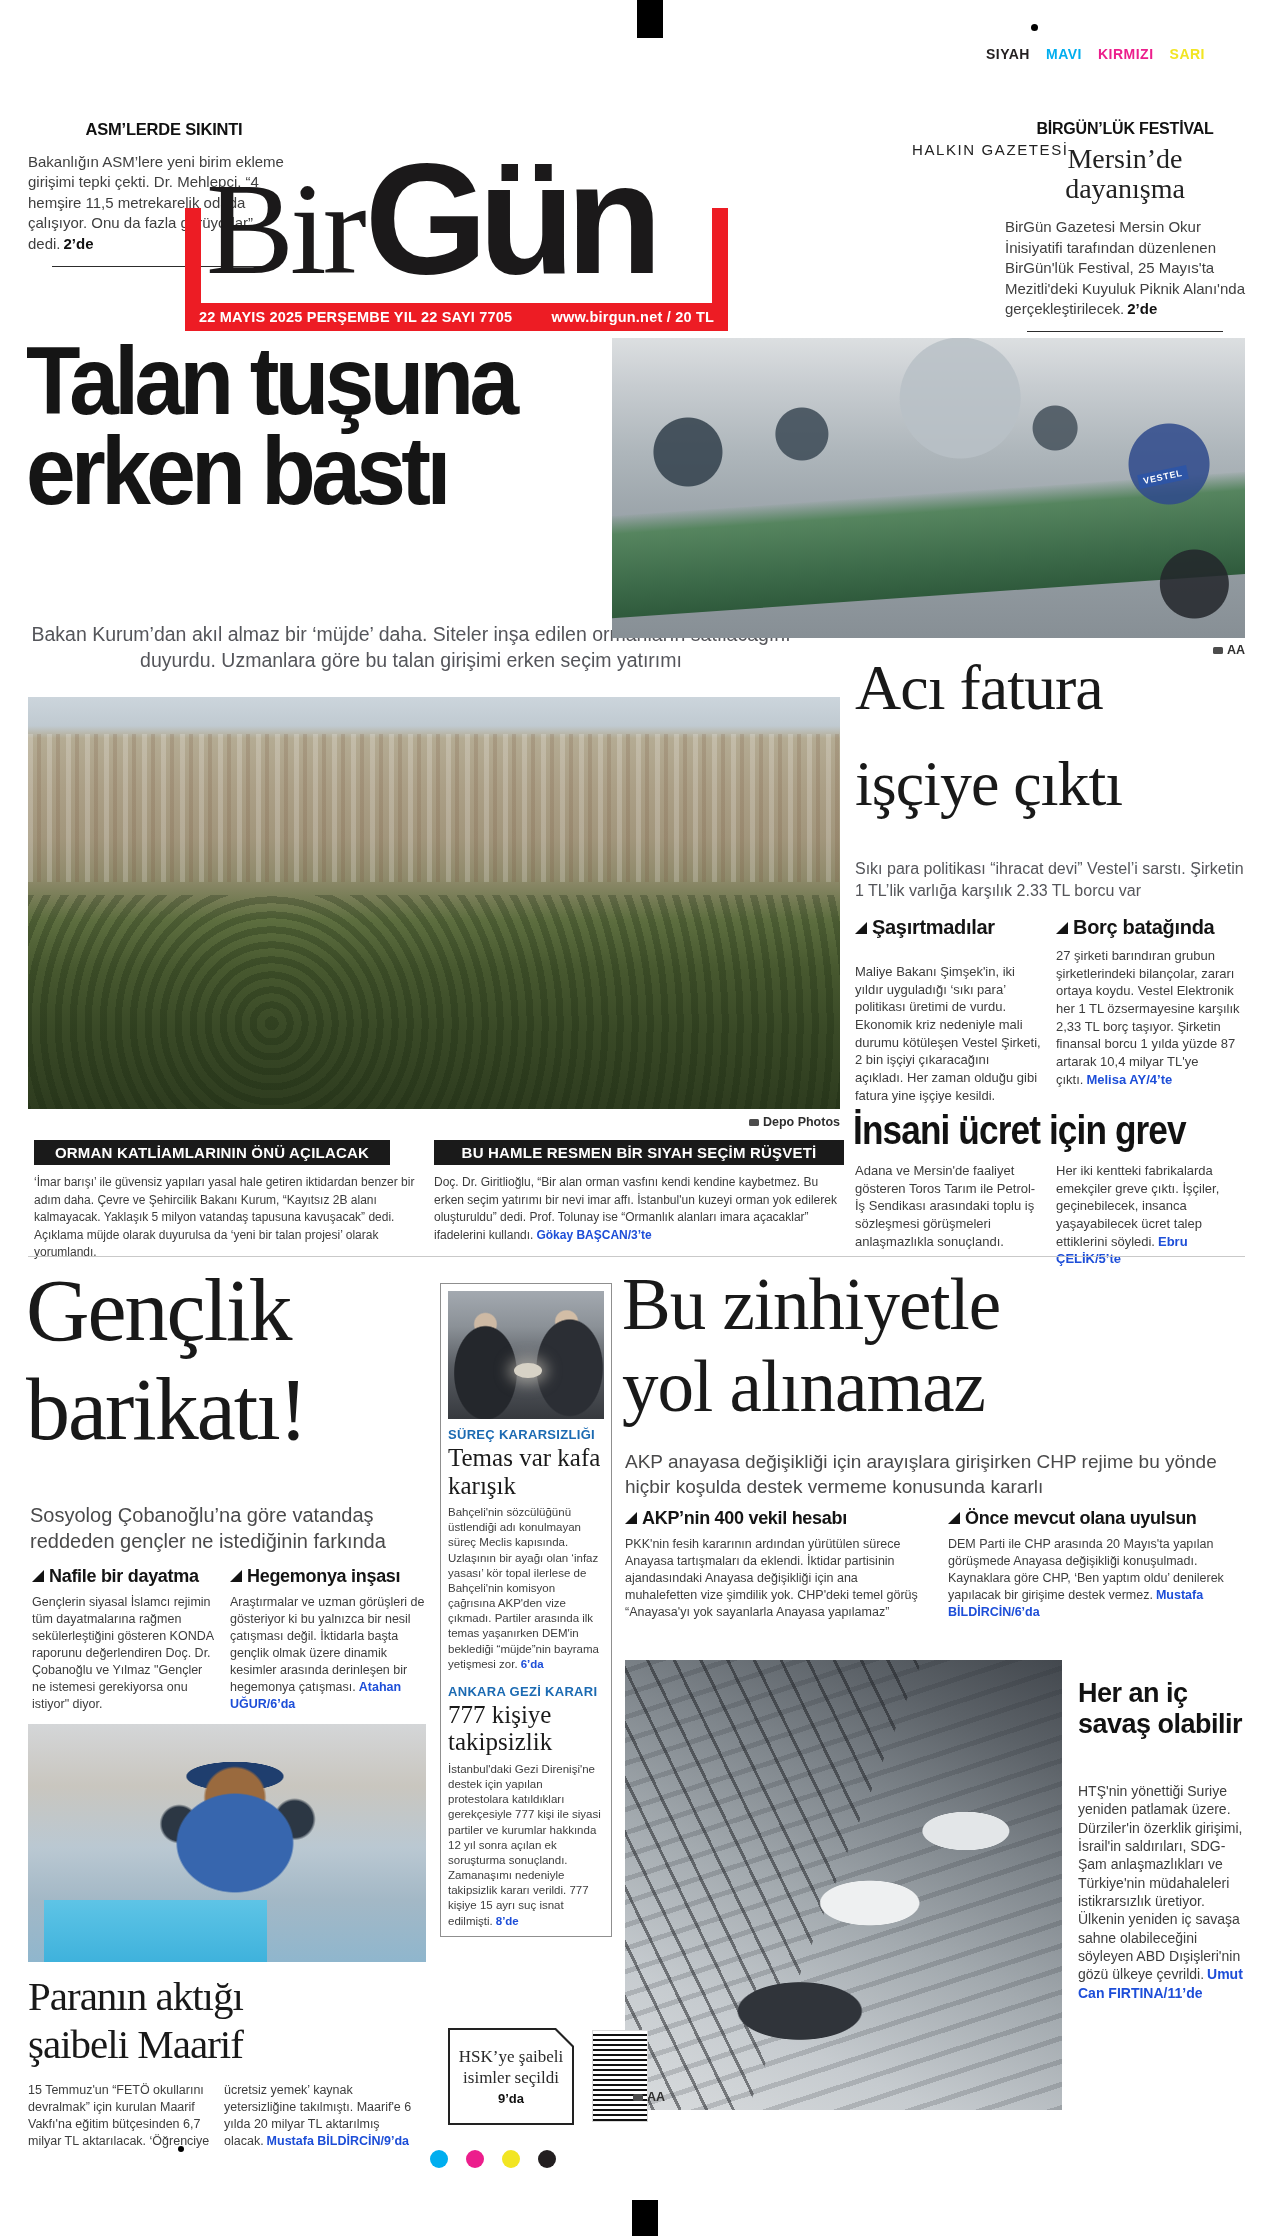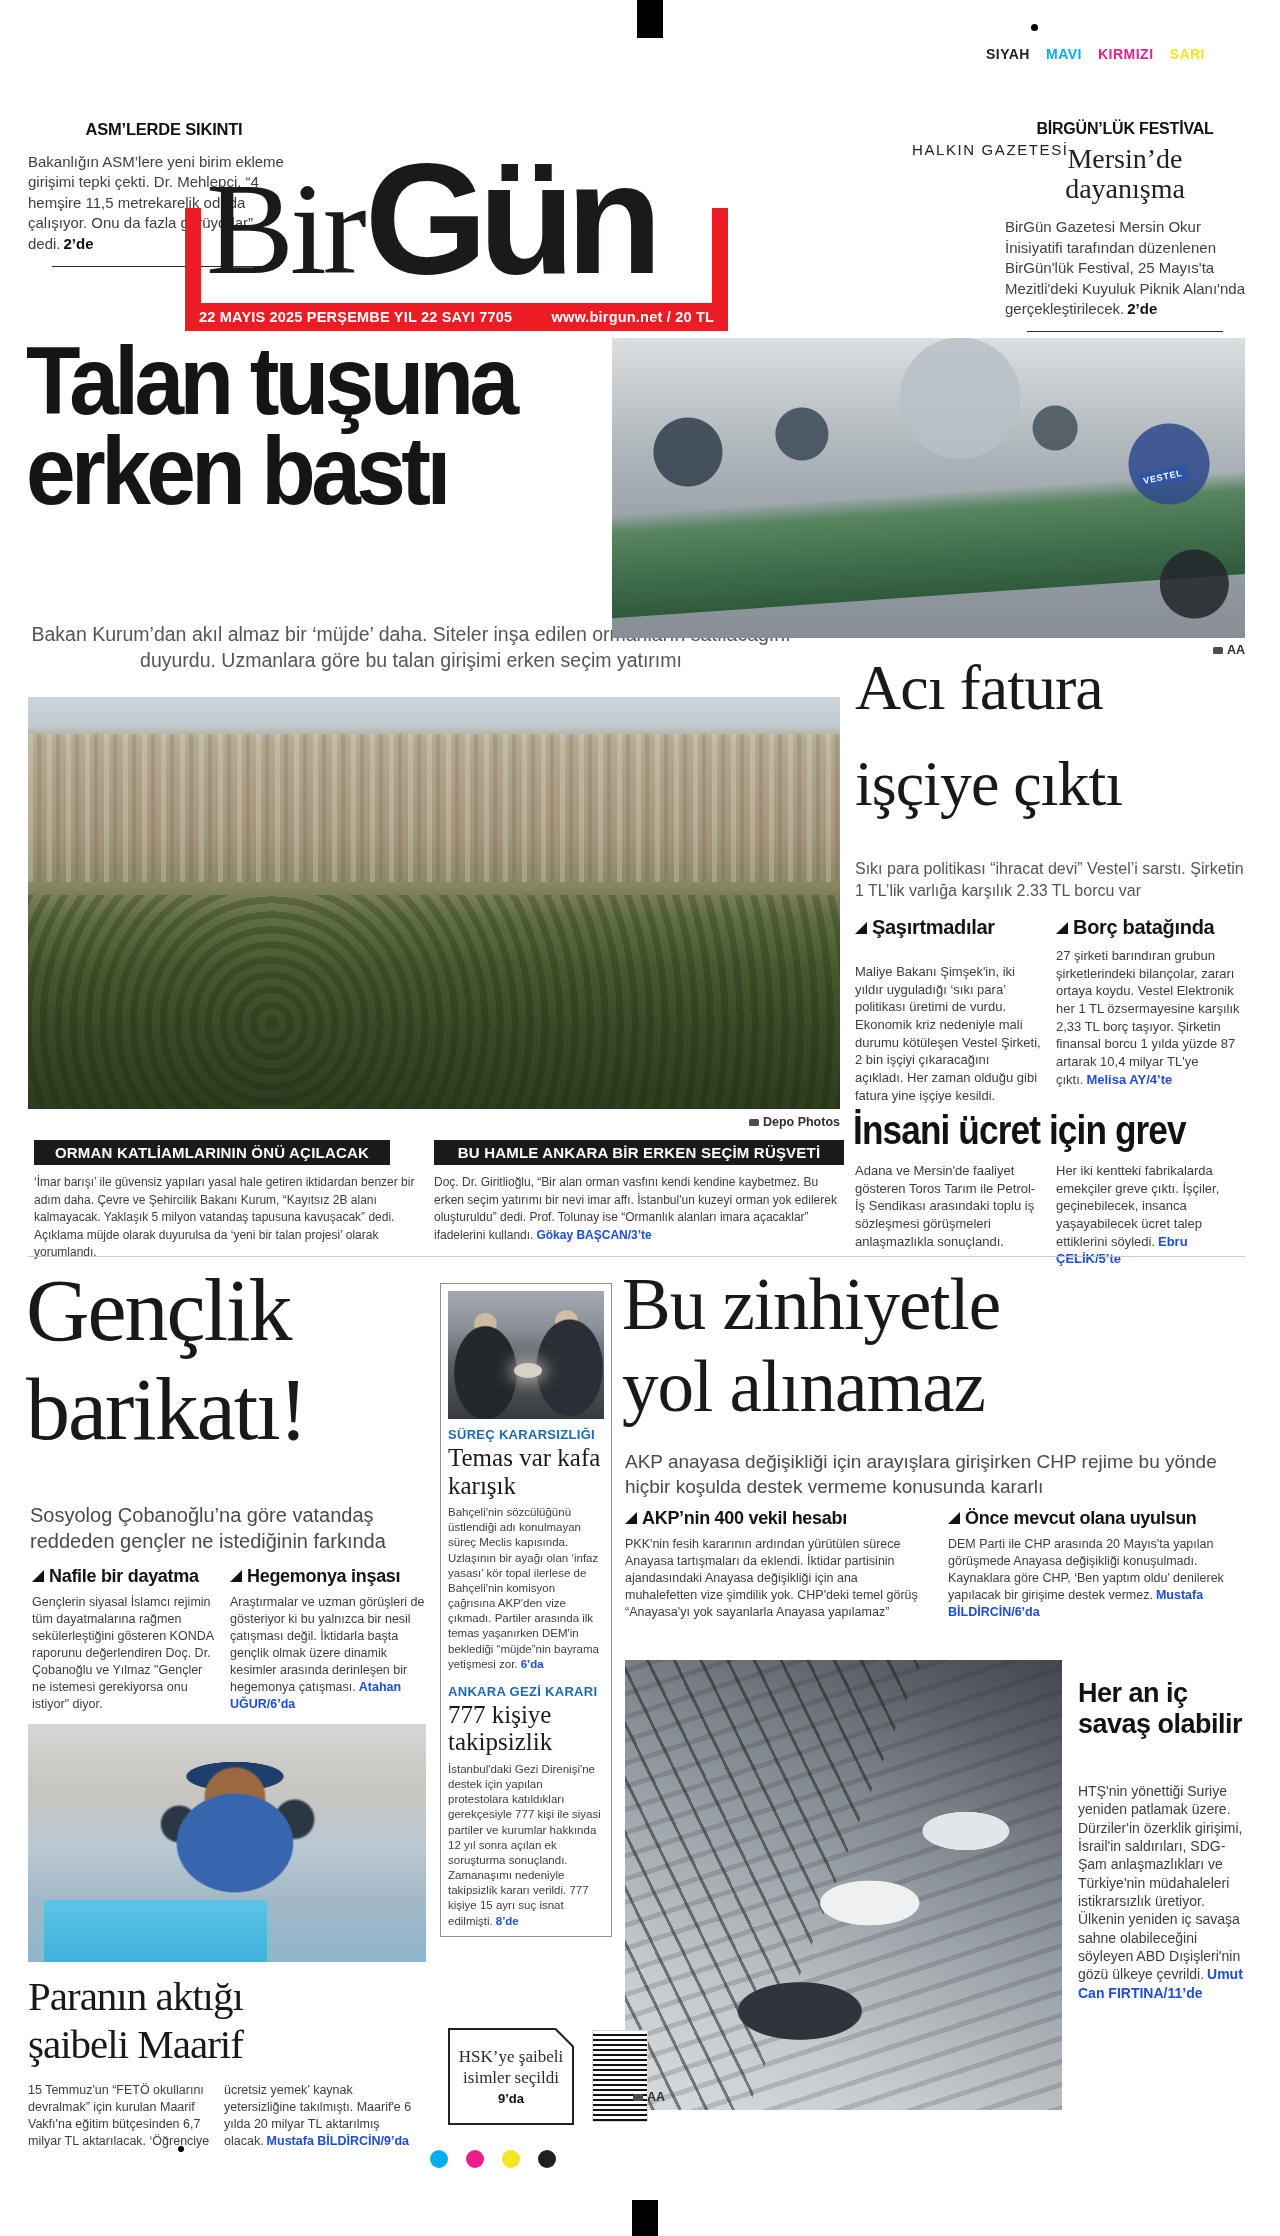--- a/index.html
+++ b/index.html
@@ -193,21 +193,21 @@
   <div class="abs colbody" style="left:1056px;top:1162px;width:190px;"><span>Her iki kentteki fabrikalarda emekçiler greve çıktı. İşçiler, geçinebilecek, insanca yaşayabilecek ücret talep ettiklerini söyledi.</span><b class="byline">Ebru ÇELİK/5’te</b></div>
 
   <div class="photo ph-city" style="left:28px;top:697px;width:812px;height:412px;"></div>
   <div class="abs credit right" style="left:28px;top:1115px;width:812px;">
     <span class="cam"></span>
       <span>Depo Photos</span>
   </div>
 
   <div class="abs blackbar" style="left:34px;top:1140px;width:356px;height:25px;">ORMAN KATLİAMLARININ ÖNÜ AÇILACAK</div>
   <div class="abs boxbody" style="left:34px;top:1174px;width:388px;">‘İmar barışı’ ile güvensiz yapıları yasal hale getiren iktidardan benzer bir adım daha. Çevre ve Şehircilik Bakanı Kurum, “Kayıtsız 2B alanı kalmayacak. Yaklaşık 5 milyon vatandaş tapusuna kavuşacak” dedi. Açıklama müjde olarak duyurulsa da ‘yeni bir talan projesi’ olarak yorumlandı.</div>
-  <div class="abs blackbar" style="left:434px;top:1140px;width:410px;height:25px;">BU HAMLE ANKARA BİR ERKEN SEÇİM RÜŞVETİ</div>
+  <div class="abs blackbar" style="left:434px;top:1140px;width:410px;height:25px;">BU HAMLE RESMEN BİR SIYAH SEÇİM RÜŞVETİ</div>
   <div class="abs boxbody" style="left:434px;top:1174px;width:410px;"><span>Doç. Dr. Giritlioğlu, “Bir alan orman vasfını kendi kendine kaybetmez. Bu erken seçim yatırımı bir nevi imar affı. İstanbul'un kuzeyi orman yok edilerek oluşturuldu” dedi. Prof. Tolunay ise “Ormanlık alanları imara açacaklar” ifadelerini kullandı.</span><b class="byline">Gökay BAŞCAN/3’te</b></div>
 
   <div class="hr" style="left:28px;top:1256px;width:1217px;"></div>
 
   <div class="abs" style="left:26px;top:1262px;">
     <div class="serifhead-g">Gençlik</div>
     <div class="serifhead-g">barikatı!</div>
   </div>
   <div class="abs" style="left:30px;top:1502px;width:400px;font-size:20px;line-height:1.3;color:#4a4a4b;">Sosyolog Çobanoğlu’na göre vatandaş reddeden gençler ne istediğinin farkında</div>
   <div class="abs colhdr small" style="left:32px;top:1566px;"><span class="tri"></span><span>Nafile bir dayatma</span></div>

